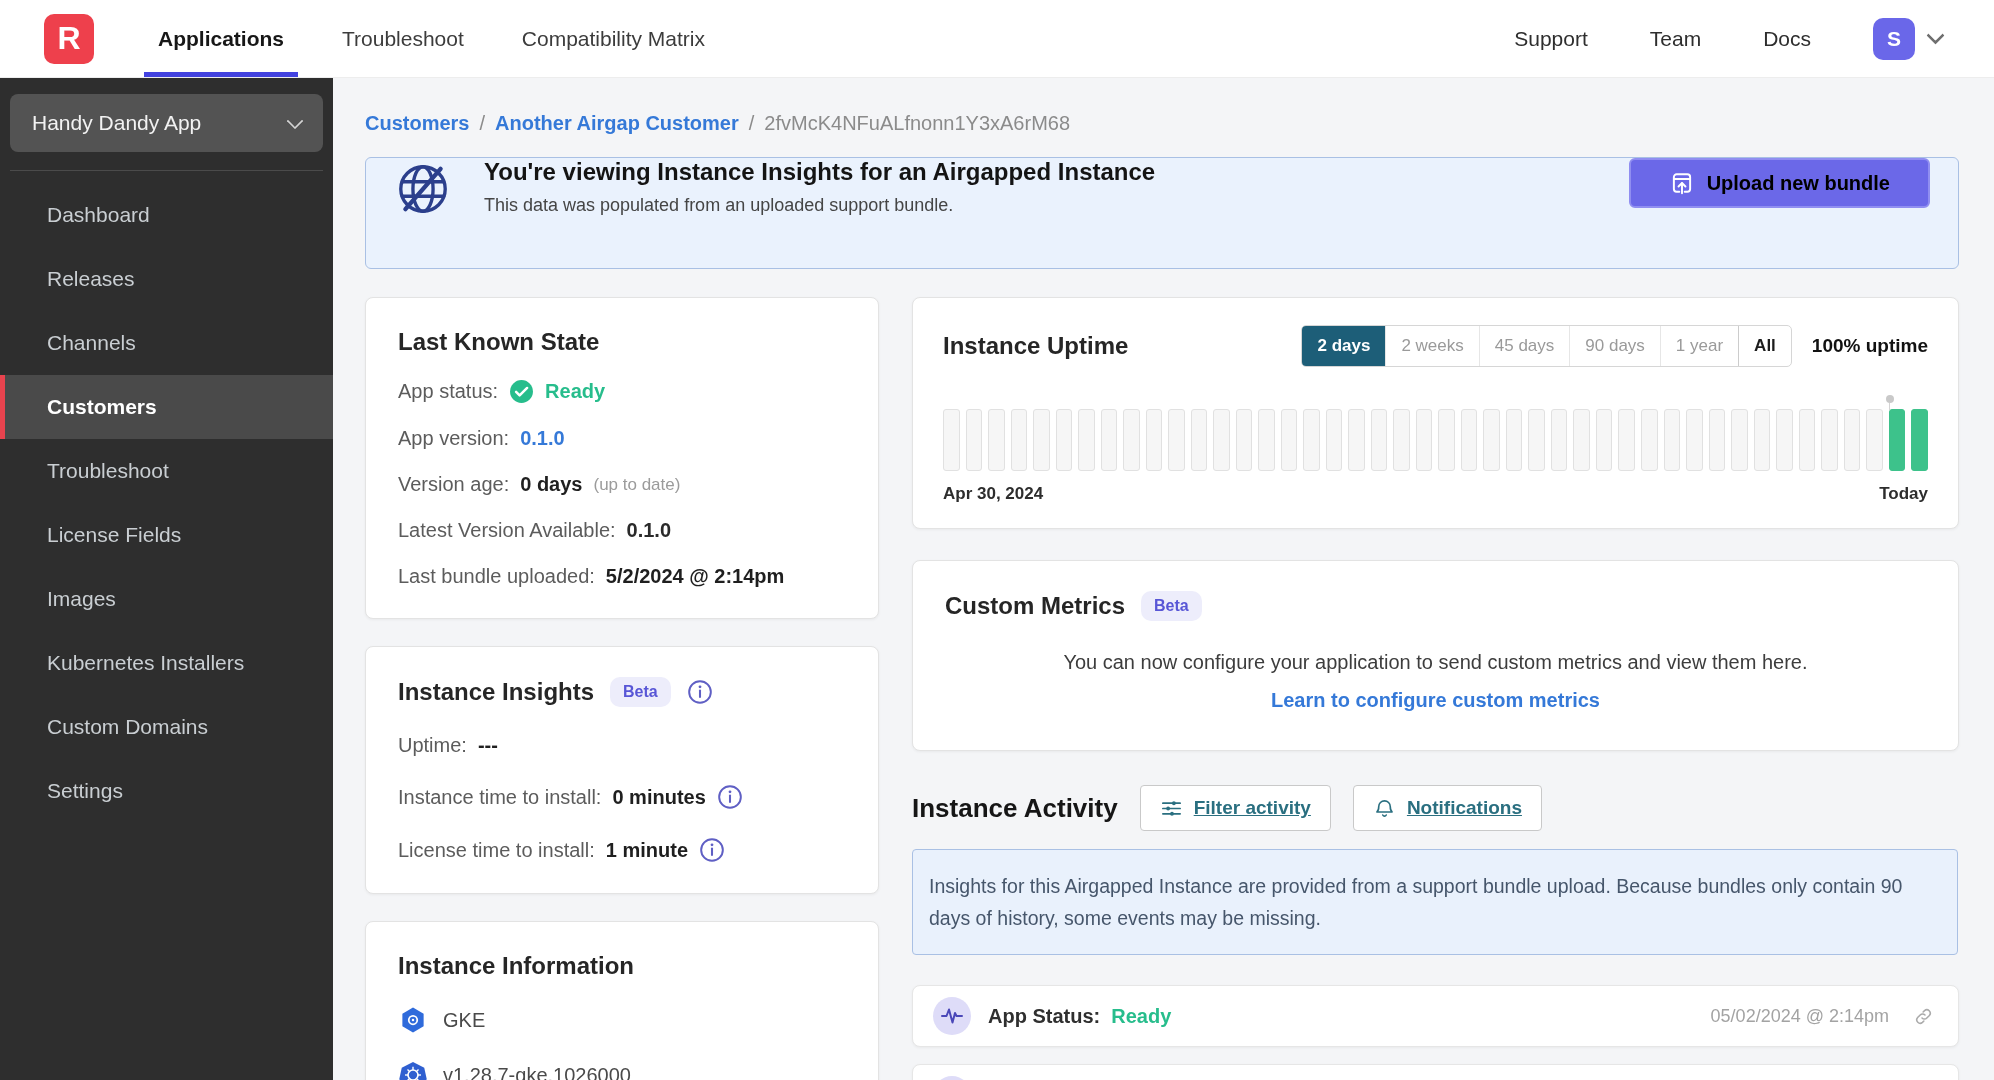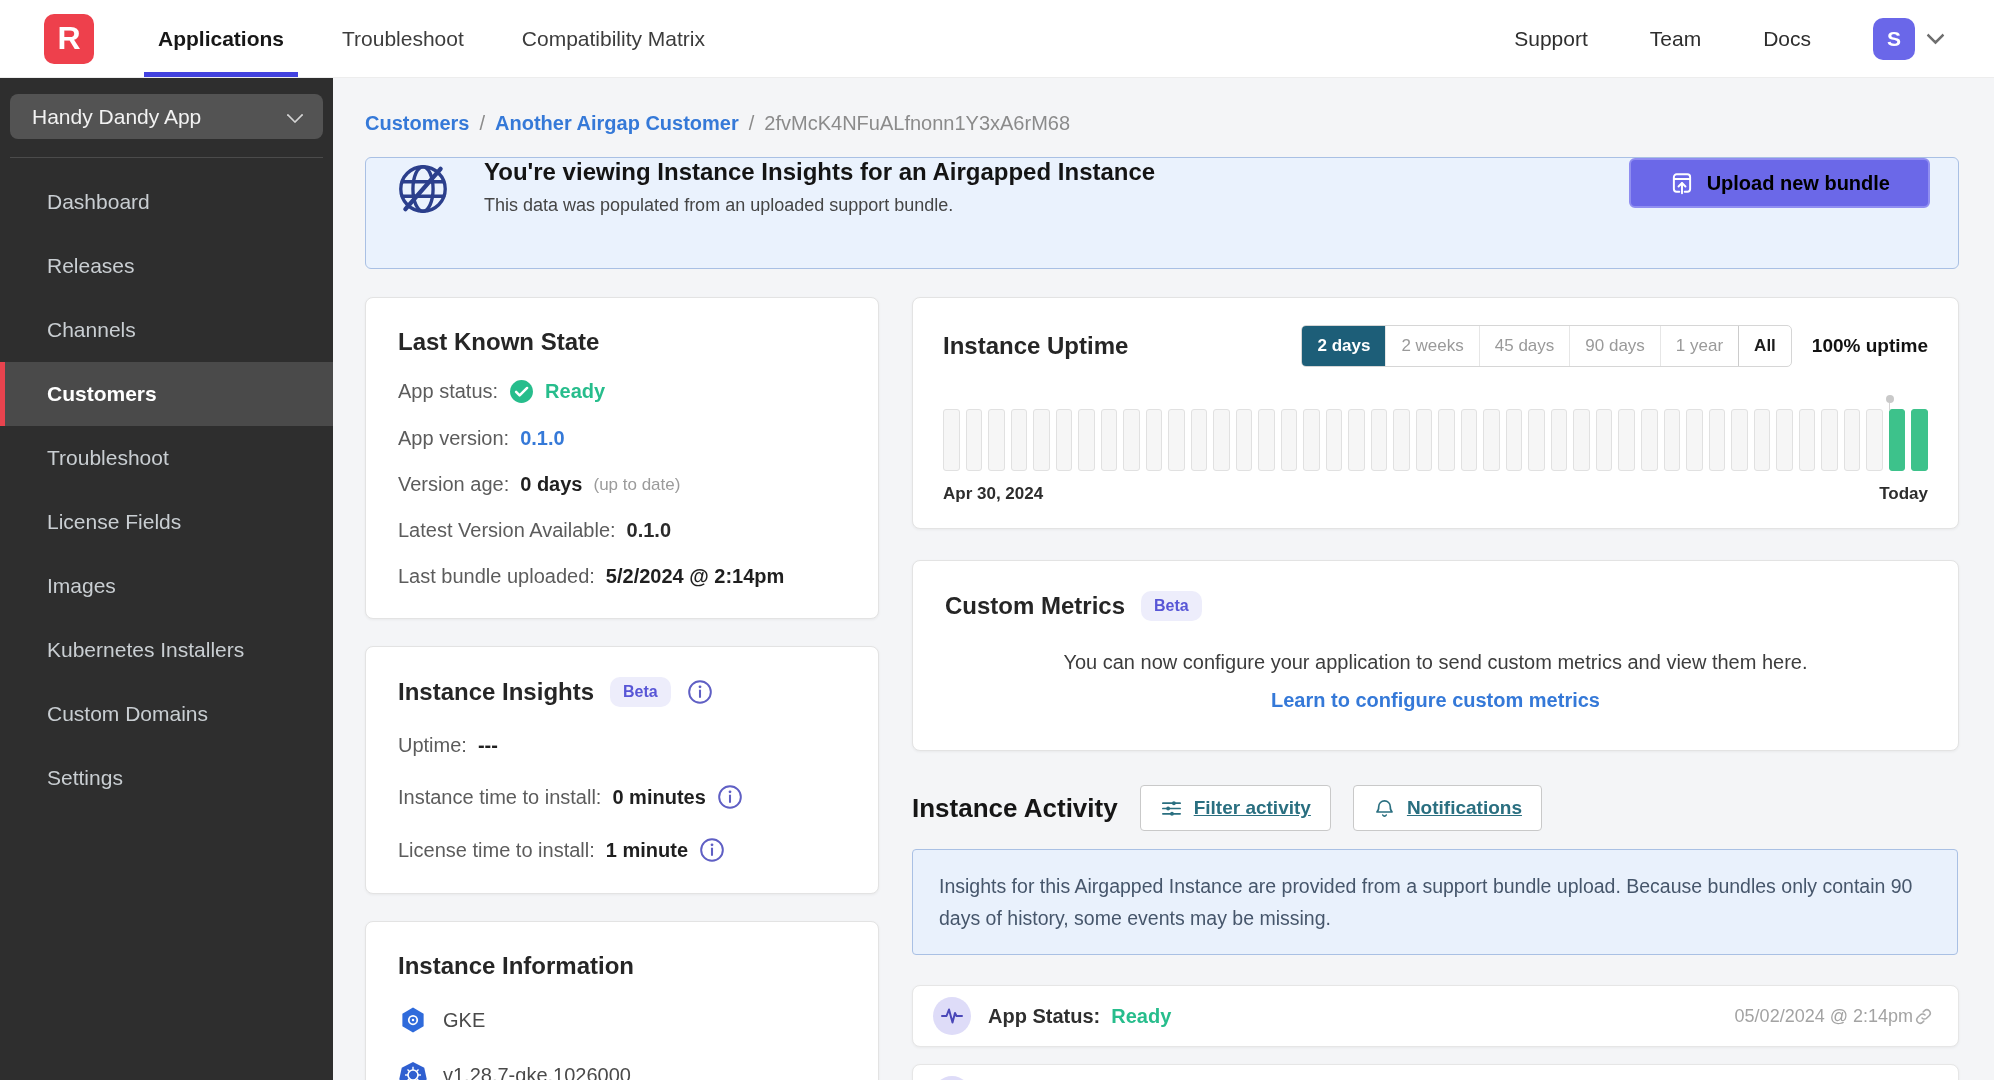--- a/index.html
+++ b/index.html
@@ -18,21 +18,21 @@
   .nav-right { margin-left:auto; display:flex; align-items:center; gap:62px; }
   .nav-right .nav-item { font-size:21px; color:#2e2e2e; }
   .avatar-wrap { display:flex; align-items:center; gap:14px; cursor:pointer; }
   .avatar { width:42px; height:42px; border-radius:10px; background:#6a67e9; color:#fff;
             font-size:21px; font-weight:700; display:flex; align-items:center; justify-content:center; }
   .chev { width:13px; height:13px; border-right:3px solid #6f6f6f; border-bottom:3px solid #6f6f6f;
           transform:rotate(45deg); margin-top:-7px; border-radius:1px; }
 
   
   .sidebar { position:fixed; top:78px; left:0; bottom:0; width:333px; background:#2e2e2e; z-index:10; }
-  .app-selector { margin:16px 10px 0 10px; background:#535353; border-radius:8px; height:45px;
+  .app-selector { margin:16px 10px 0 10px; background:#535353; border-radius:8px; height:58px;
                   display:flex; align-items:center; justify-content:space-between; padding:0 22px;
                   color:#f2f2f2; font-size:21px; cursor:pointer; }
   .app-selector .chev { border-color:#d4d4d4; border-width:2.5px; width:12px; height:12px; margin-top:-4px; }
   .sidebar-divider { height:1px; background:#4b4b4b; margin:18px 10px 12px 10px; }
   .side-item { height:64px; display:flex; align-items:center; padding-left:42px; font-size:21px;
                color:#c9ced2; cursor:pointer; border-left:5px solid transparent; }
   .side-item.active { background:#4a4a4a; border-left-color:#e8434e; color:#ffffff; font-weight:600; }
 
   
   .main { position:absolute; top:78px; left:333px; width:1661px; height:1002px; overflow:hidden;
@@ -96,30 +96,30 @@
   .cm-body { text-align:center; font-size:20px; color:#3d3d3d; margin-top:30px; }
   .cm-link { text-align:center; color:#3579d8; font-weight:700; font-size:20px; margin-top:15px; cursor:pointer; }
 
   
   .activity-head { display:flex; align-items:center; gap:22px; margin-top:34px; }
   .activity-title { font-size:26px; font-weight:700; color:#161616; white-space:nowrap; }
   .act-btn { display:flex; align-items:center; gap:11px; background:#fff; border:1px solid #c9c9c9; border-radius:4px;
              height:46px; padding:0 19px; color:#2a6f80; font-weight:600; font-size:19px; cursor:pointer; white-space:nowrap;text-decoration:underline; }
   .act-btn svg { width:23px; height:23px; }
   .activity-info { margin-top:18px; background:#e9f1fc; border:1px solid #a9c0e4; border-radius:4px;
-                   padding:20px 26px; font-size:19.5px; line-height:1.65; color:#46566b; max-width:1046px; }
+                   padding:20px 16px; font-size:19.5px; line-height:1.65; color:#46566b; max-width:1046px; }
   .act-row { margin-top:17px; background:#fff; border:1px solid #e6e6e6; border-radius:8px; height:62px;
              display:flex; align-items:center; padding:0 24px 0 20px; box-shadow:0 1px 3px rgba(0,0,0,0.05); }
   .act-row:first-of-type { margin-top:30px; }
   .act-icon { width:38px; height:38px; border-radius:50%; background:#dedcf8; display:flex; align-items:center;
               justify-content:center; margin-right:17px; flex:0 0 auto; }
   .act-icon svg { width:24px; height:24px; }
   .act-label { font-size:20px; font-weight:700; color:#2f2f2f; }
   .act-status { margin-left:11px; font-size:20px; font-weight:600; }
-  .act-time { margin-left:auto; color:#a3a3a3; font-size:18px; display:flex; align-items:center; gap:0; }
+  .act-time { margin-left:auto; color:#a3a3a3; font-size:18px; display:flex; align-items:center; gap:24px; }
   .link-ic { width:21px; height:21px; cursor:pointer; }
 </style>
 </head>
 <body>
 
 <div class="topnav">
   <div class="logo">R</div>
   <div class="nav-left">
       <div class="nav-item active">Applications</div>
       <div class="nav-item">Troubleshoot</div>

